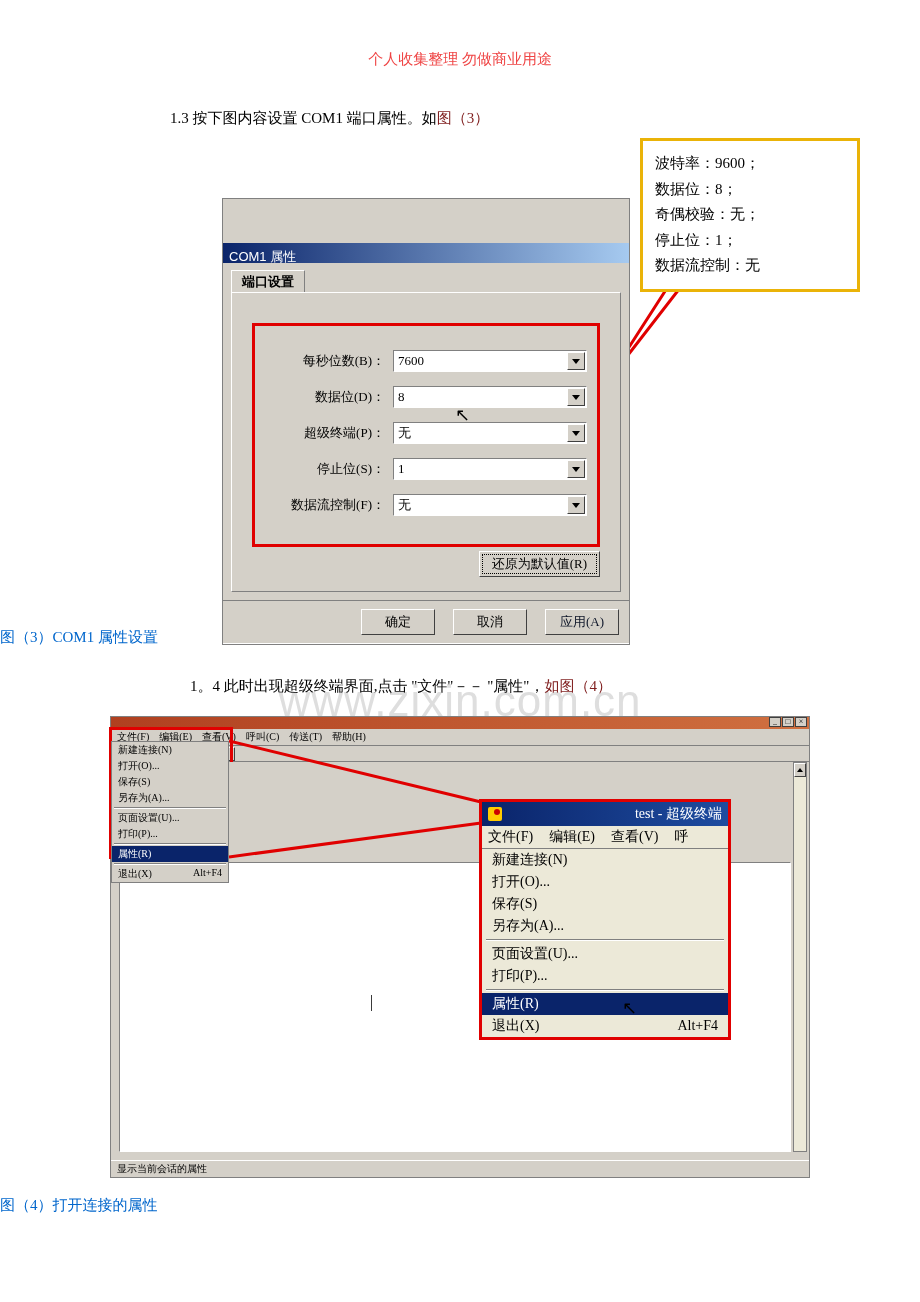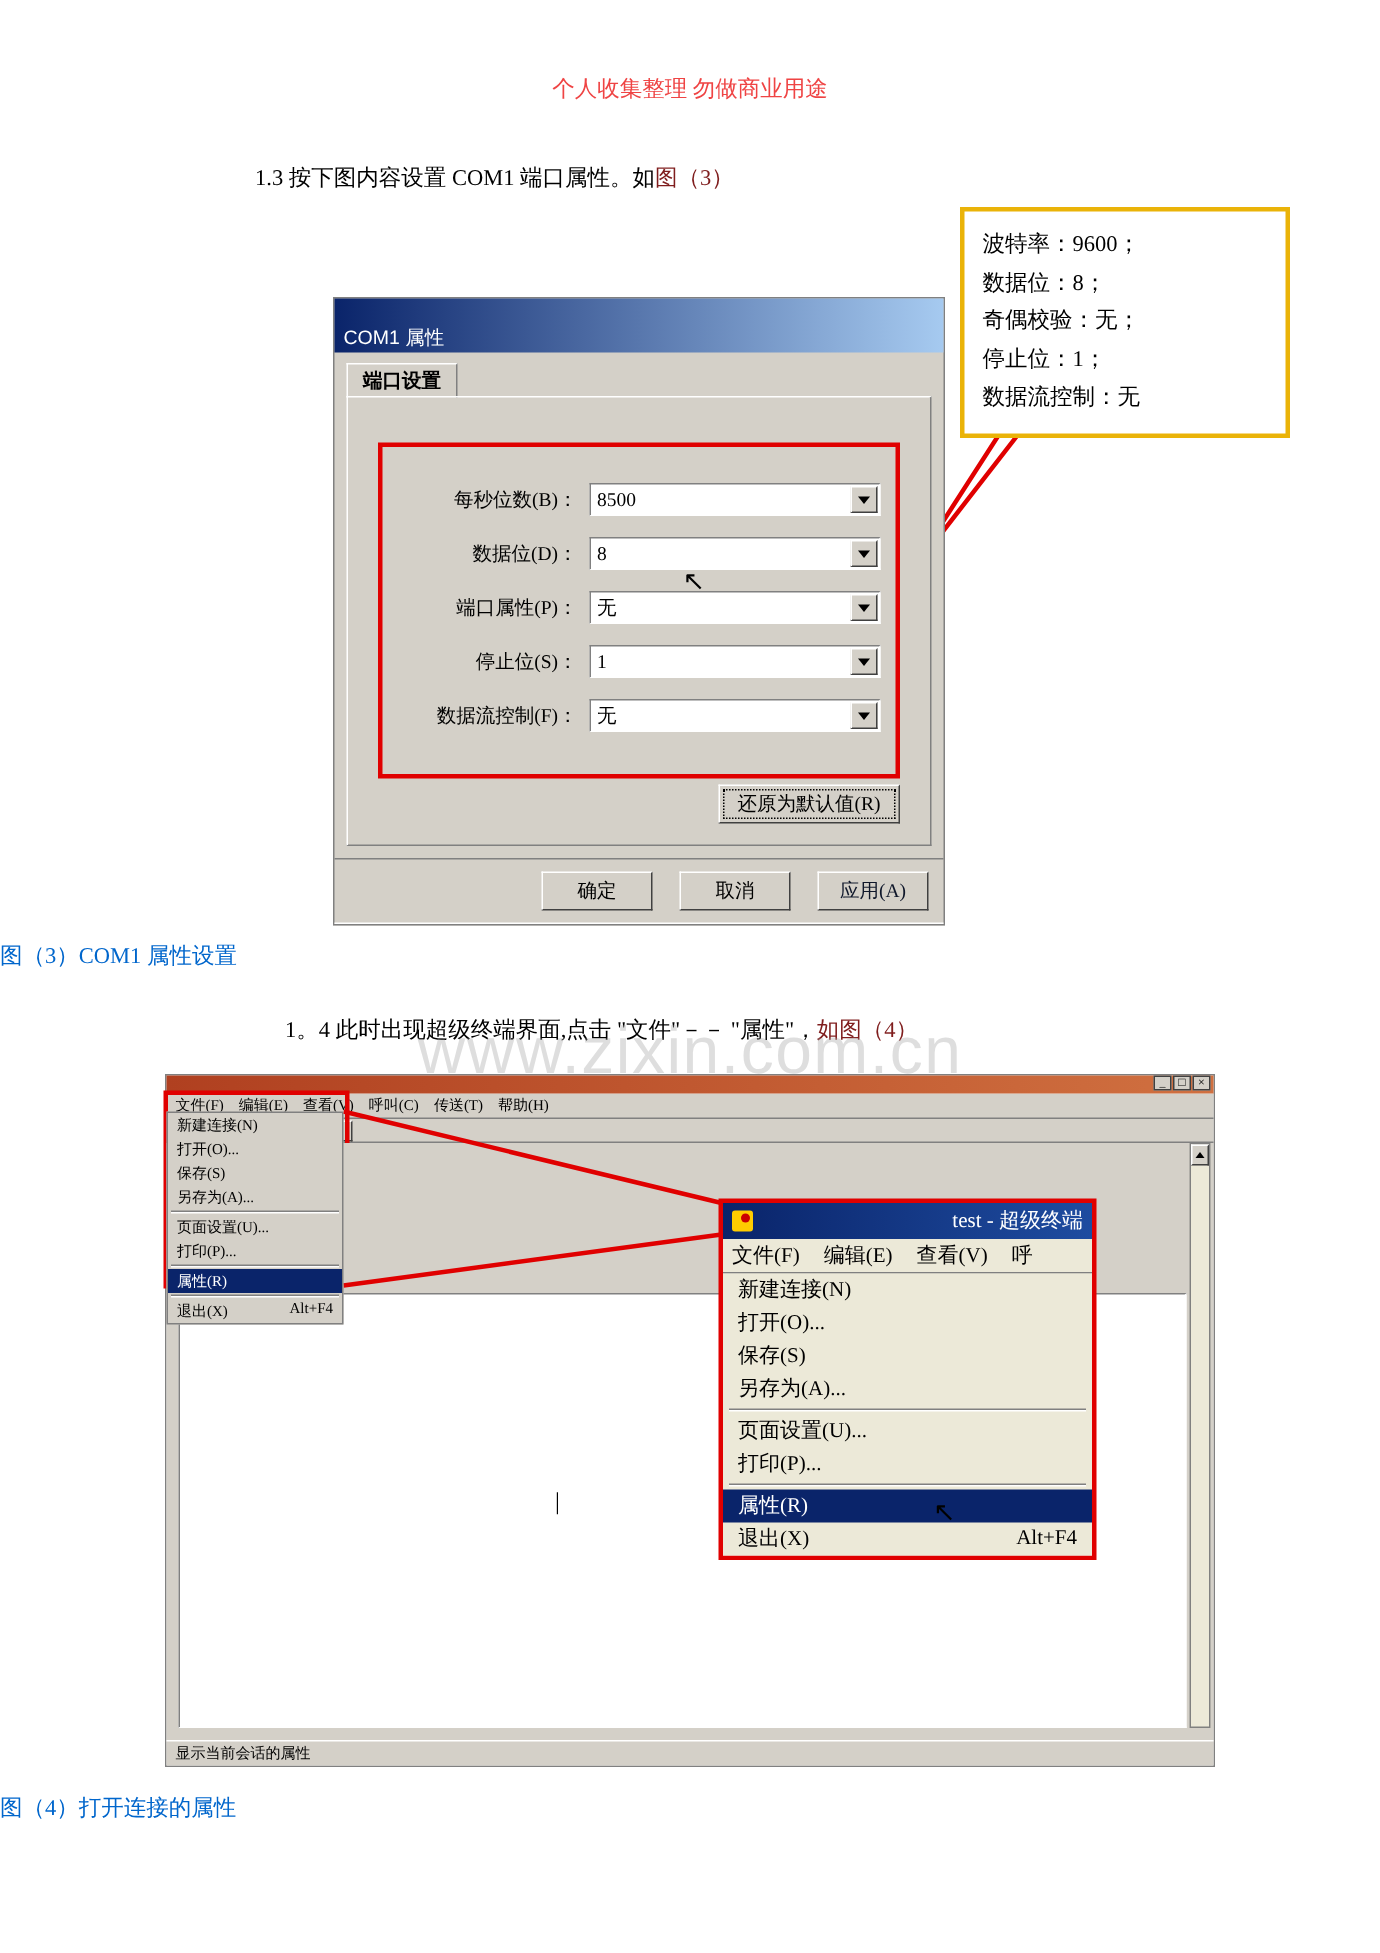--- a/index.html
+++ b/index.html
@@ -40,23 +40,24 @@
     top: 60px;
     width: 408px;
     background: #d4d0c8;
     border: 1px solid #808080;
   }
   .titlebar {
     background: linear-gradient(to right, #0a246a, #a6caf0);
     color: #fff;
     font-family: "SimSun", sans-serif;
     font-size: 13px;
-    padding: 18px 6px;
+    padding: 6px 6px;
     height: 20px;
     line-height: 16px;
+    margin-top: 44px;
   }
   .tab-area {
     padding: 6px 8px 0 8px;
     font-weight: bold;
   }
   .tab {
     display: inline-block;
     background: #d4d0c8;
     border: 1px solid #fff;
     border-right-color: #808080;
@@ -429,39 +430,39 @@
       <div class="titlebar">COM1 属性</div>
       <div class="tab-area">
         <div class="tab">端口设置</div>
       </div>
       <div class="tab-panel">
         <div class="form-red-box">
 
           <div class="form-row">
             <div class="form-label">每秒位数(B)：</div>
             <div class="combo">
-              <span>8500</span>
+              <span>7600</span>
               <div class="combo-btn">
                   <div class="tri-down"></div>
                 </div>
             </div>
           </div>
 
           <div class="form-row">
             <div class="form-label">数据位(D)：</div>
             <div class="combo">
               <span>8</span>
               <div class="combo-btn">
                   <div class="tri-down"></div>
                 </div>
             </div>
           </div>
 
           <div class="form-row">
-            <div class="form-label">端口属性(P)：</div>
+            <div class="form-label">超级终端(P)：</div>
             <div class="combo">
               <span>无</span>
               <div class="combo-btn">
                   <div class="tri-down"></div>
                 </div>
             </div>
           </div>
 
           <div class="form-row">
             <div class="form-label">停止位(S)：</div>

